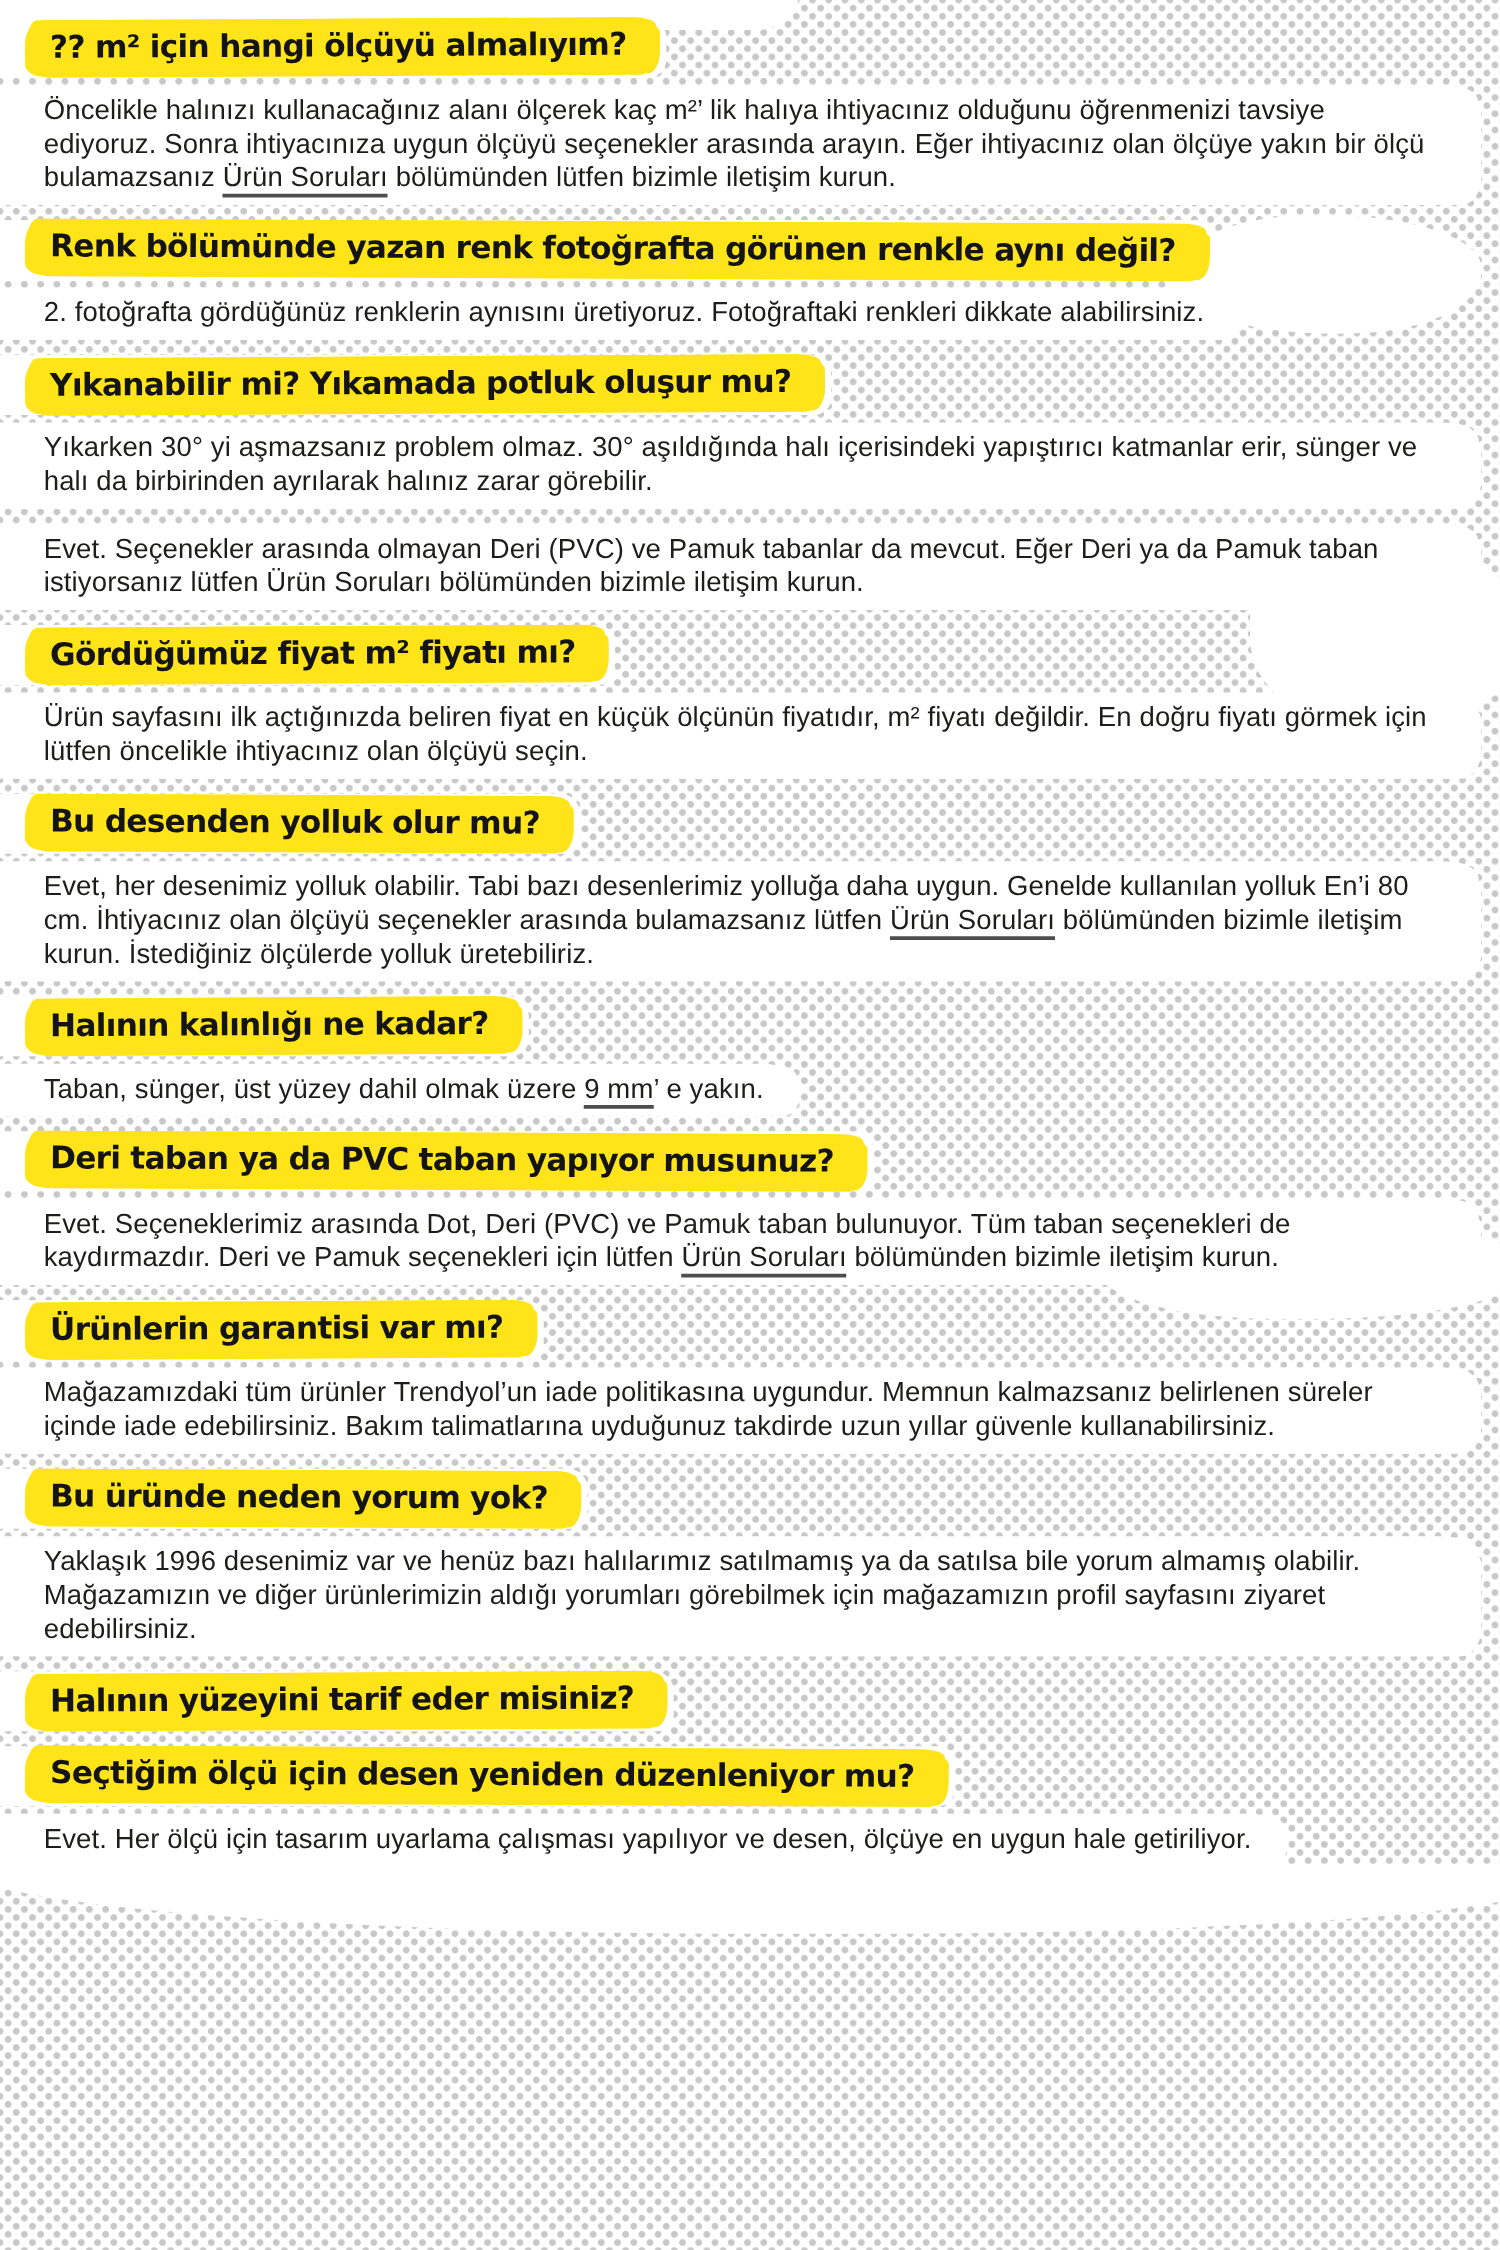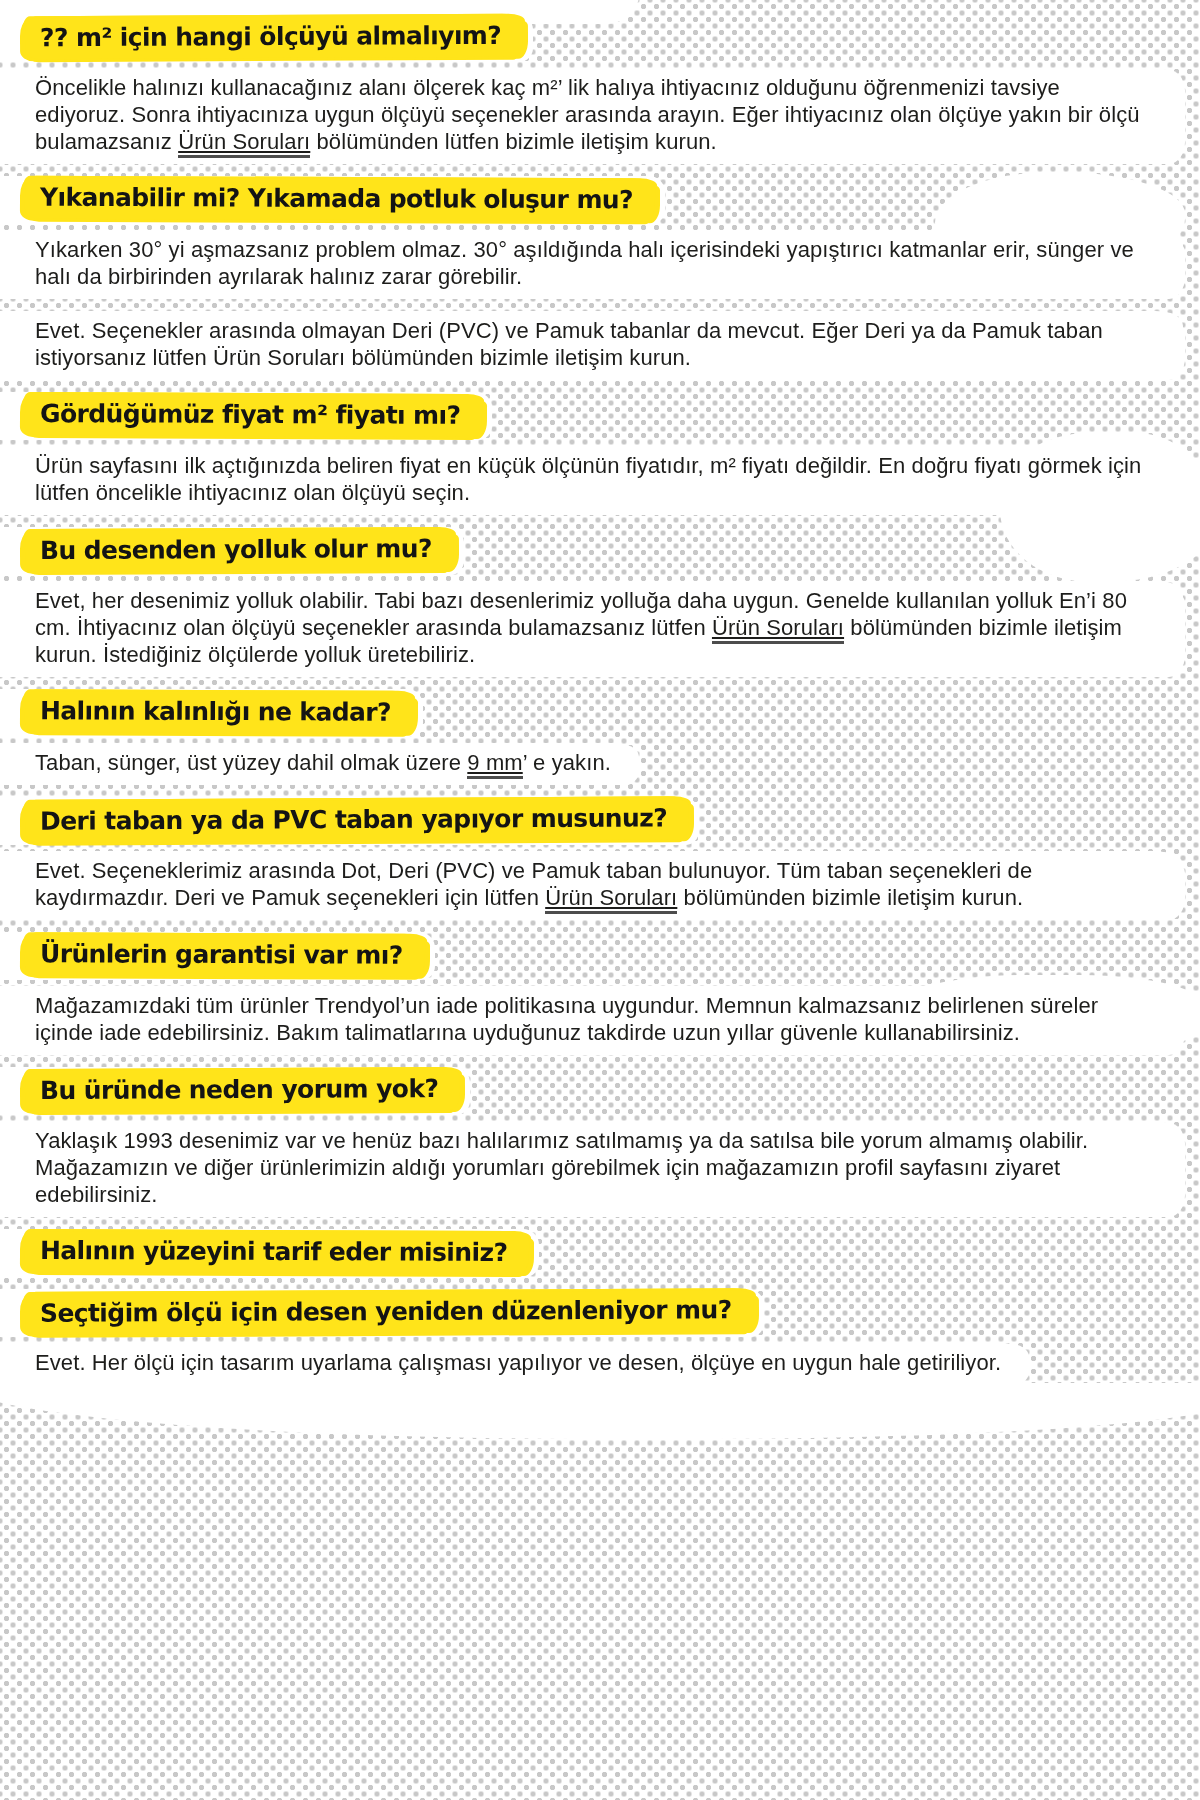--- a/index.html
+++ b/index.html
@@ -60,21 +60,21 @@
     width:fit-content;
     max-width:1120px;
     background:#ffffff;
     padding:6px 24px 9px 35px;
     border-radius:0 24px 20px 0/0 18px 26px 0;
     box-shadow:10px 4px 0 -4px #ffffff, 8px -3px 0 -4px #ffffff;
     font-size:22px;
     line-height:27px;
     letter-spacing:0.1px;
   }
-  .u{border-bottom:3px solid #4d4d4d;padding-bottom:1px;text-decoration:underline;}
+  .u{border-bottom:3px solid #4d4d4d;padding-bottom:1px;}
   .bottom-wave{
     width:1280px;
     margin:-14px 0 0 -40px;
     height:56px;
     background:#ffffff;
     border-radius:0 0 46% 54%/0 0 44px 60px;
   }
 </style>
 </head>
 <body>
@@ -85,20 +85,24 @@
   <div class="patch patch-r2"></div>
   <div class="patch patch-r3"></div>
 
   <div class="content">
 
     <section class="faq">
       <h2 class="qrow"><span class="hl">?? m² için hangi ölçüyü almalıyım?</span></h2>
       <p class="ans"><span>Öncelikle halınızı kullanacağınız alanı ölçerek kaç m²’ lik halıya ihtiyacınız olduğunu öğrenmenizi tavsiye ediyoruz. Sonra ihtiyacınıza uygun ölçüyü seçenekler arasında arayın. Eğer ihtiyacınız olan ölçüye yakın bir ölçü bulamazsanız </span><span class="u">Ürün Soruları</span><span> bölümünden lütfen bizimle iletişim kurun.</span></p>
     </section>
 
+    <section class="faq">
+      <h2 class="qrow"><span class="hl">Renk bölümünde yazan renk fotoğrafta görünen renkle aynı değil?</span></h2>
+      <p class="ans"><span>2. fotoğrafta gördüğünüz renklerin aynısını üretiyoruz. Fotoğraftaki renkleri dikkate alabilirsiniz.</span><span class="u"></span><span></span></p>
+    </section>
 
     <section class="faq">
       <h2 class="qrow"><span class="hl">Yıkanabilir mi? Yıkamada potluk oluşur mu?</span></h2>
       <p class="ans"><span>Yıkarken 30° yi aşmazsanız problem olmaz. 30° aşıldığında halı içerisindeki yapıştırıcı katmanlar erir, sünger ve halı da birbirinden ayrılarak halınız zarar görebilir.</span><span class="u"></span><span></span></p>
     </section>
 
     <section class="faq">
       <p class="ans"><span>Evet. Seçenekler arasında olmayan Deri (PVC) ve Pamuk tabanlar da mevcut. Eğer Deri ya da Pamuk taban istiyorsanız lütfen Ürün Soruları bölümünden bizimle iletişim kurun.</span><span class="u"></span><span></span></p>
     </section>
 
@@ -122,21 +126,21 @@
       <p class="ans"><span>Evet. Seçeneklerimiz arasında Dot, Deri (PVC) ve Pamuk taban bulunuyor. Tüm taban seçenekleri de kaydırmazdır. Deri ve Pamuk seçenekleri için lütfen </span><span class="u">Ürün Soruları</span><span> bölümünden bizimle iletişim kurun.</span></p>
     </section>
 
     <section class="faq">
       <h2 class="qrow"><span class="hl">Ürünlerin garantisi var mı?</span></h2>
       <p class="ans"><span>Mağazamızdaki tüm ürünler Trendyol’un iade politikasına uygundur. Memnun kalmazsanız belirlenen süreler içinde iade edebilirsiniz. Bakım talimatlarına uyduğunuz takdirde uzun yıllar güvenle kullanabilirsiniz.</span><span class="u"></span><span></span></p>
     </section>
 
     <section class="faq">
       <h2 class="qrow"><span class="hl">Bu üründe neden yorum yok?</span></h2>
-      <p class="ans"><span>Yaklaşık 1993 desenimiz var ve henüz bazı halılarımız satılmamış ya da satılsa bile yorum almamış olabilir. Mağazamızın ve diğer ürünlerimizin aldığı yorumları görebilmek için mağazamızın profil sayfasını ziyaret edebilirsiniz.</span><span class="u"></span><span></span></p>
+      <p class="ans"><span>Yaklaşık 1996 desenimiz var ve henüz bazı halılarımız satılmamış ya da satılsa bile yorum almamış olabilir. Mağazamızın ve diğer ürünlerimizin aldığı yorumları görebilmek için mağazamızın profil sayfasını ziyaret edebilirsiniz.</span><span class="u"></span><span></span></p>
     </section>
 
     <section class="faq">
       <h2 class="qrow"><span class="hl">Halının yüzeyini tarif eder misiniz?</span></h2>
     </section>
 
     <section class="faq">
       <h2 class="qrow"><span class="hl">Seçtiğim ölçü için desen yeniden düzenleniyor mu?</span></h2>
       <p class="ans"><span>Evet. Her ölçü için tasarım uyarlama çalışması yapılıyor ve desen, ölçüye en uygun hale getiriliyor.</span><span class="u"></span><span></span></p>
     </section>

